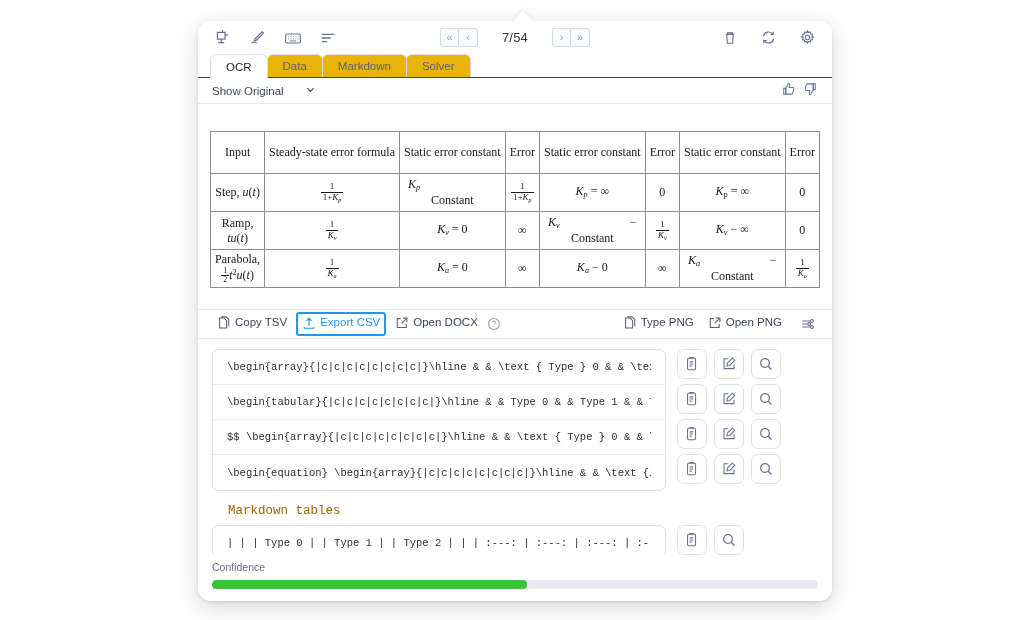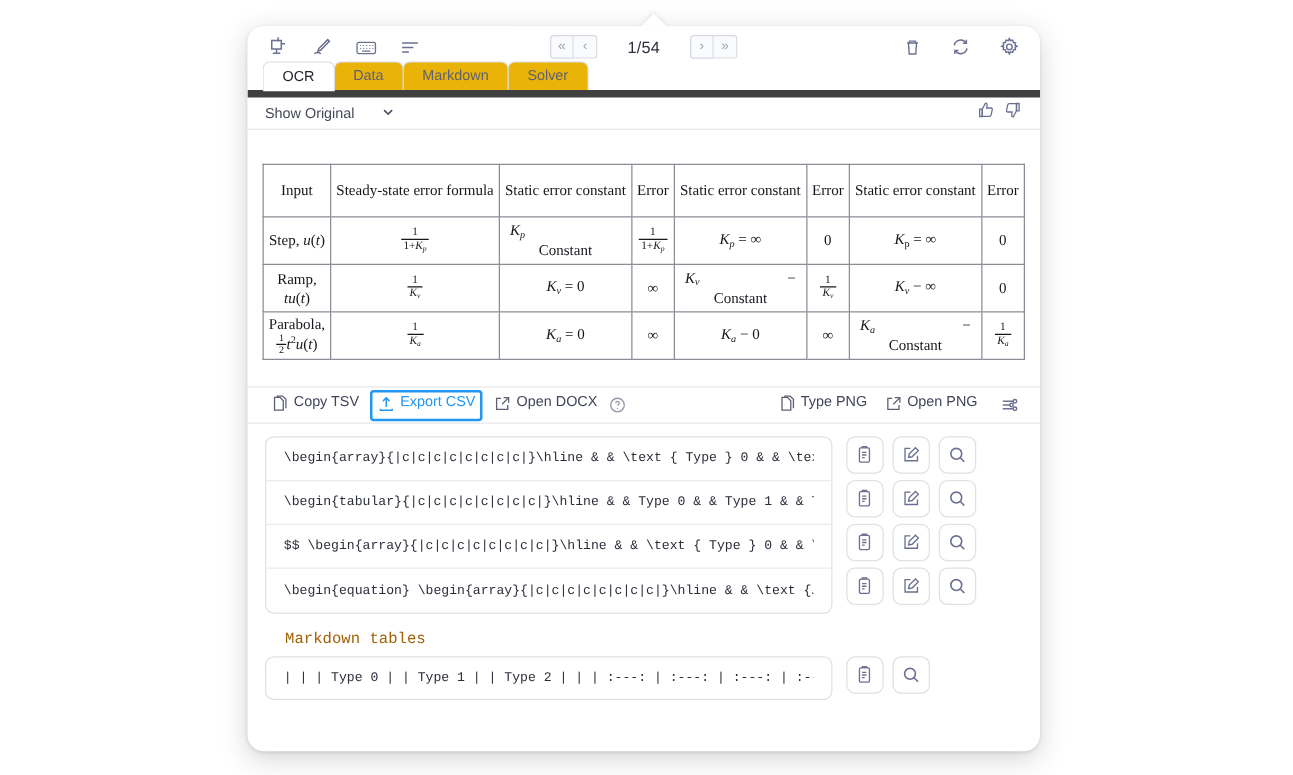--- a/index.html
+++ b/index.html
@@ -64,21 +64,21 @@
   .page-count {
     font-size: 13px; color: #2e3140; font-weight: 500;
     min-width: 48px; text-align: center; letter-spacing: 0.2px;
   }
 
   
   .tabbar {
     height: 24px; flex: none;
     display: flex; align-items: flex-end;
     padding-left: 12px;
-    border-bottom: 6px solid #404040;
+    border-bottom: 1px solid #404040;
     background: #ffffff;
     position: relative;
   }
   .tab {
     height: 23px; padding: 0 15px;
     display: flex; align-items: center; justify-content: center;
     font-size: 11.5px; color: #5d6074;
     background: #eab308;
     border: 1px solid #dcdee6;
     border-bottom: none;
@@ -280,21 +280,21 @@
             <path d="M3 6h14M3 10h10M3 14h6"></path>
           </svg>
         </div>
       </div>
 
       <div class="tb-mid">
         <div class="pager-group">
           <div class="pager-btn">«</div>
           <div class="pager-btn">‹</div>
         </div>
-        <div class="page-count">1/54</div>
+        <div class="page-count">7/54</div>
         <div class="pager-group">
           <div class="pager-btn">›</div>
           <div class="pager-btn">»</div>
         </div>
       </div>
 
       <div class="tb-right">
         <div class="icon-btn">
           <svg width="16" height="16" viewBox="0 0 20 20" fill="none" stroke="currentColor" stroke-width="1.4">
             <path d="M4.5 5.5h11M7 5.5V3.6h6v1.9M6 5.5l.7 11h6.6l.7-11"></path>
@@ -623,15 +623,21 @@
               <svg width="16" height="16" viewBox="0 0 18 18" fill="none" stroke="currentColor" stroke-width="1.45">
                 <circle cx="7.9" cy="7.9" r="4.9"></circle>
                   <path d="M11.5 11.5l3.6 3.6"></path>
               </svg>
             </div>
           </div>
         </div>
       </div>
     </div>
 
+    <div class="confidence">
+      <div class="conf-label">Confidence</div>
+      <div class="conf-track">
+        <div class="conf-fill" style="width: 52%; background: rgb(60, 193, 59);"></div>
+      </div>
+    </div>
 
   </div>
 </div>
 
 </body></html>

